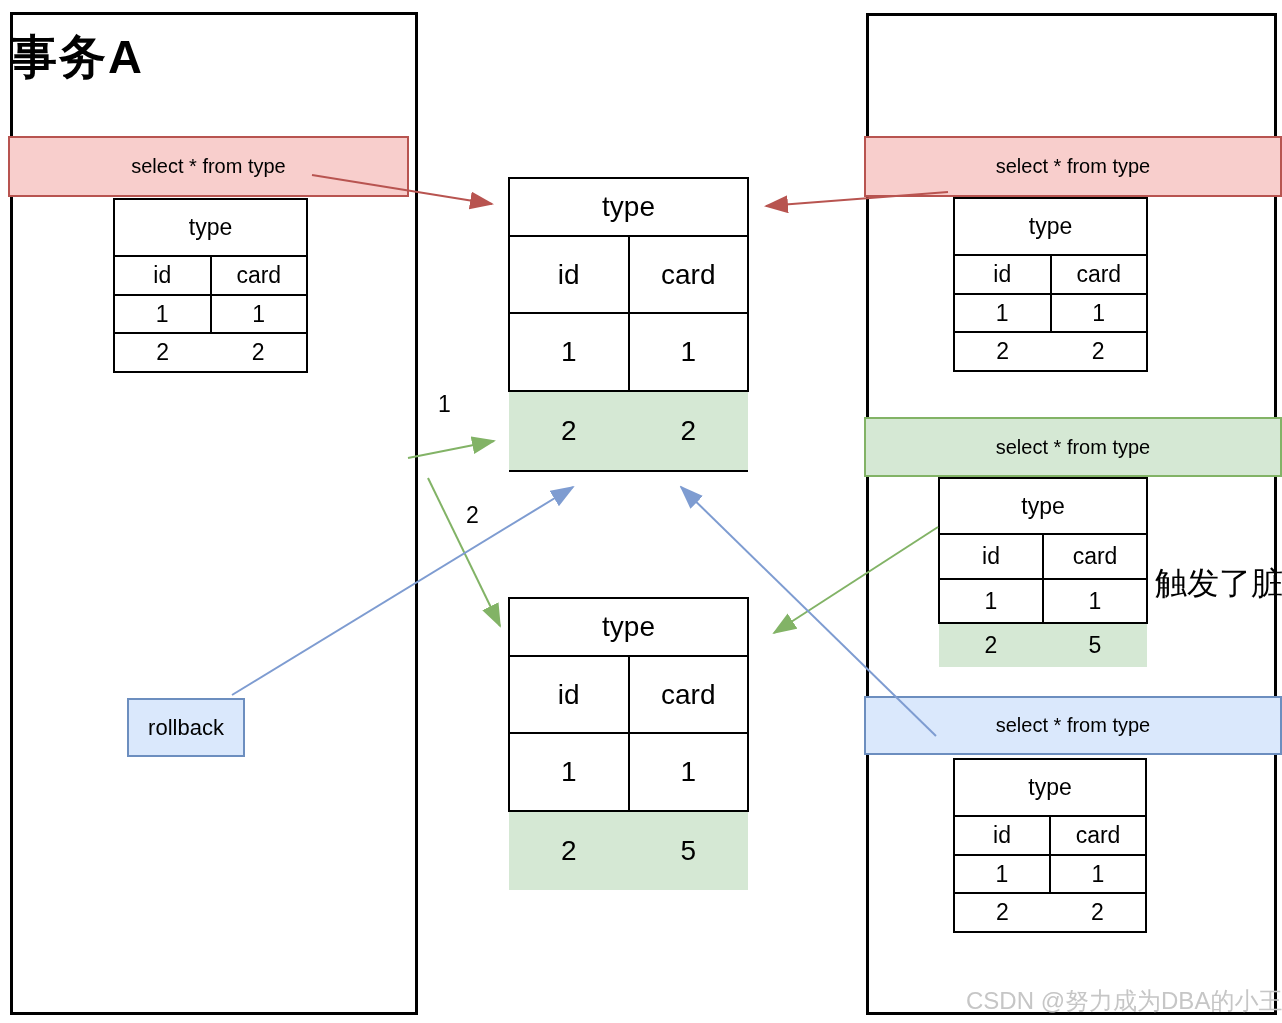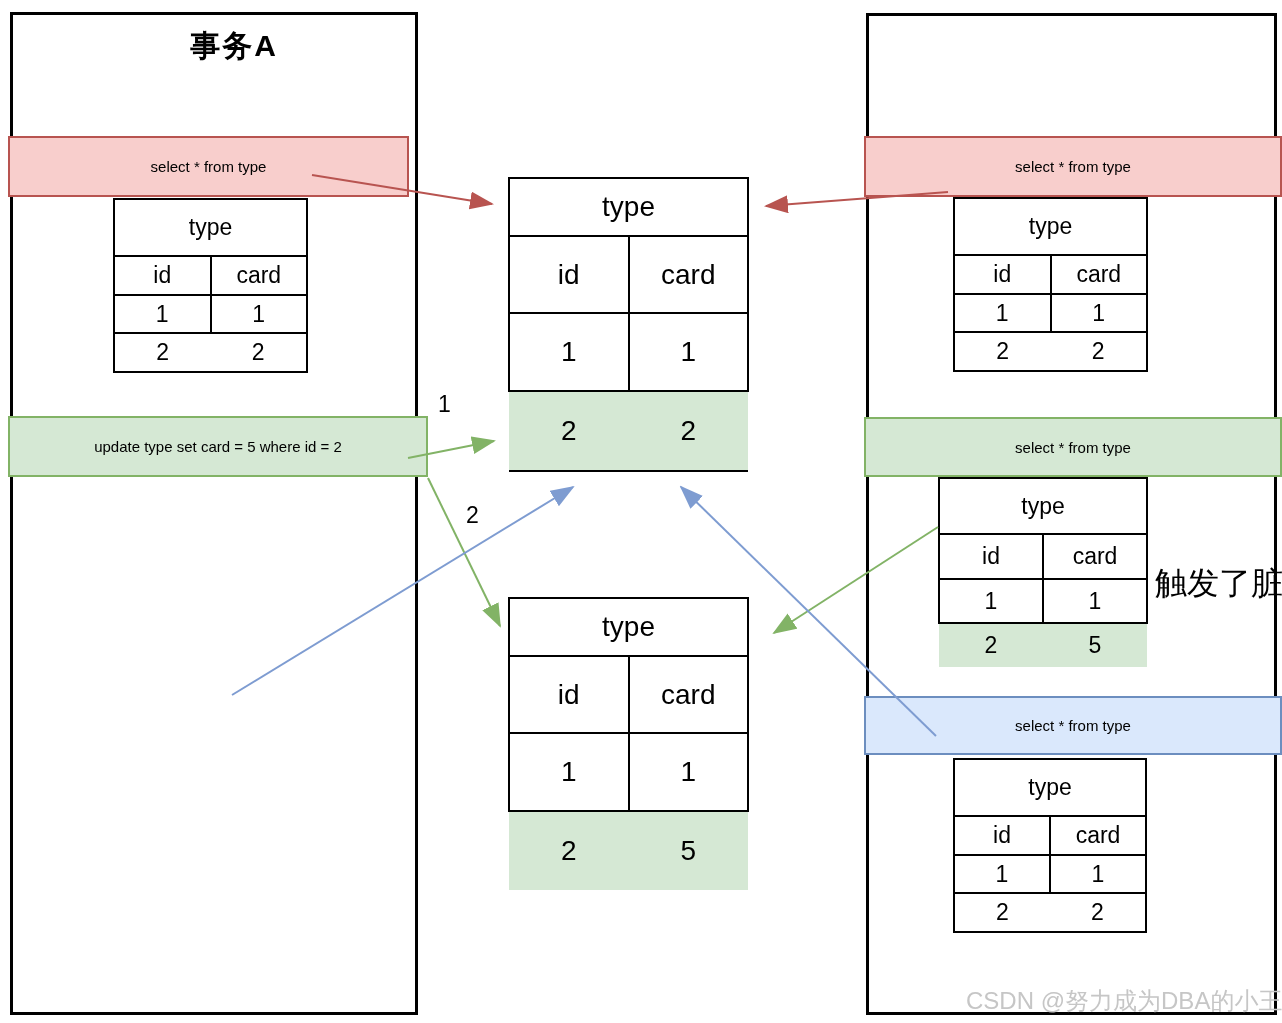--- a/index.html
+++ b/index.html
@@ -3,24 +3,24 @@
 <meta charset="utf-8">
 <style>
   html,body{margin:0;padding:0;background:#fff;}
   #canvas{
     position:relative;width:1282px;height:1023px;background:#fff;overflow:hidden;
     font-family:"Liberation Sans","DejaVu Sans",sans-serif;color:#000;
   }
   .abs{position:absolute;box-sizing:border-box;}
   
   .txbox{border:3px solid #000;background:transparent;z-index:1;}
-  .txtitle{font-size:30px;font-weight:bold;text-align:center;z-index:2;letter-spacing:2px;padding-left:40px;}
+  .txtitle{font-size:47px;font-weight:bold;z-index:2;letter-spacing:2px;}
   .note-top{font-size:24px;text-align:center;z-index:2;}
   
-  .banner{display:flex;align-items:center;justify-content:center;font-size:15px;z-index:3;}
+  .banner{display:flex;align-items:center;justify-content:center;font-size:20px;z-index:3;}
   .banner.red{background:#f8cecc;border:2px solid #b85450;}
   .banner.green{background:#d5e8d4;border:2px solid #82b366;}
   .banner.blue{background:#dae8fc;border:2px solid #6c8ebf;}
   .rollback{display:flex;align-items:center;justify-content:center;font-size:22px;
     background:#dae8fc;border:2px solid #6c8ebf;z-index:3;}
   
   .tbl{position:absolute;border-collapse:collapse;table-layout:fixed;z-index:4;font-size:23px;}
   .tbl td{border:2px solid #000;text-align:center;vertical-align:middle;padding:0;background:#fff;}
   .tbl tr.r-last td:first-child{border-right:none;}
   .tbl tr.r-last td:last-child{border-left:none;}
@@ -52,22 +52,22 @@
 
   <div class="abs txbox" style="left:10px;top:12px;width:408px;height:1003px;"></div>
   <div class="abs txtitle" style="left:10px;top:26px;width:408px;">事务A</div>
 
   <div class="abs txbox" style="left:866px;top:13px;width:411px;height:1002px;"></div>
 
 
   <div class="abs banner red" style="left:8px;top:136px;width:401px;height:61px;">
     <span>select * from type</span>
   </div>
-  <div class="abs banner green" style="left:8px;top:416px;width:420px;height:61px;">
-    <span>update type set card = 5 where id = 2</span>
+  <div class="abs rollback" style="left:127px;top:698px;width:118px;height:59px;">
+    <span>rollback</span>
   </div>
 
   <div class="abs banner red" style="left:864px;top:136px;width:418px;height:61px;">
     <span>select * from type</span>
   </div>
   <div class="abs banner green" style="left:864px;top:417px;width:418px;height:60px;">
     <span>select * from type</span>
   </div>
   <div class="abs banner blue" style="left:864px;top:696px;width:418px;height:59px;">
     <span>select * from type</span>

